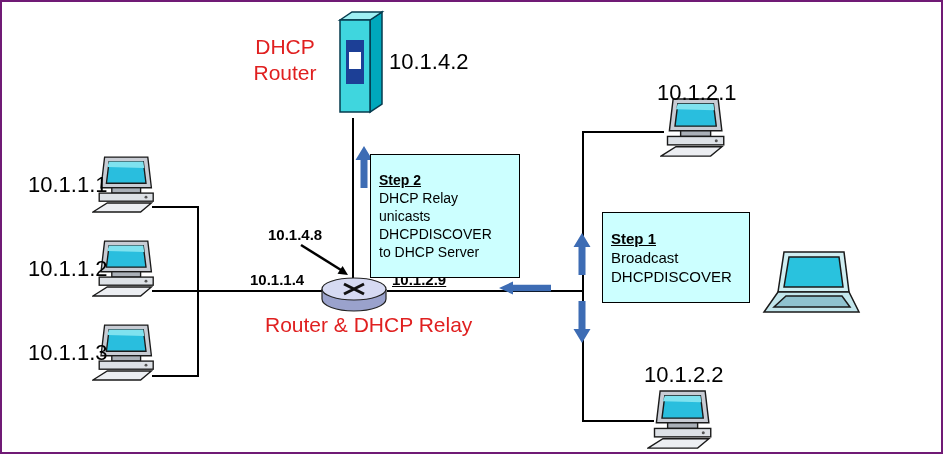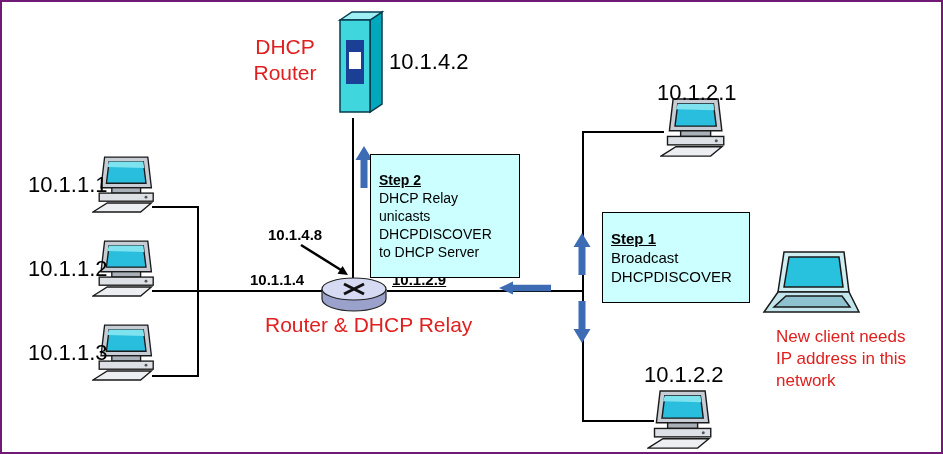--- a/index.html
+++ b/index.html
@@ -185,25 +185,20 @@
   <div class="ip-bold" style="left:390px;top:269px;text-decoration:underline;">10.1.2.9</div>
   <div class="red-label" style="left:263px;top:311px;font-size:21px;">Router &amp; DHCP Relay</div>
 
   <div class="ip" style="left:26px;top:170px;">10.1.1.1</div>
   <div class="ip" style="left:26px;top:254px;">10.1.1.2</div>
   <div class="ip" style="left:26px;top:338px;">10.1.1.3</div>
 
   <div class="ip" style="left:655px;top:78px;text-align:right;">10.1.2.1</div>
   <div class="ip" style="left:642px;top:360px;">10.1.2.2</div>
 
-  <div class="red-label note" style="left:774px;top:324px;">
-    <div>New client needs</div>
-    <div>IP address in this</div>
-    <div>network</div>
-  </div>
 
   <div class="stepbox" style="left:368px;top:152px;width:150px;">
     <div class="step-title">Step 2</div>
     <div>DHCP Relay</div>
     <div>unicasts</div>
     <div class="bold">DHCPDISCOVER</div>
     <div>to DHCP Server</div>
   </div>
 
   <div class="stepbox" style="left:600px;top:210px;width:148px;font-size:15px;line-height:19px;">

